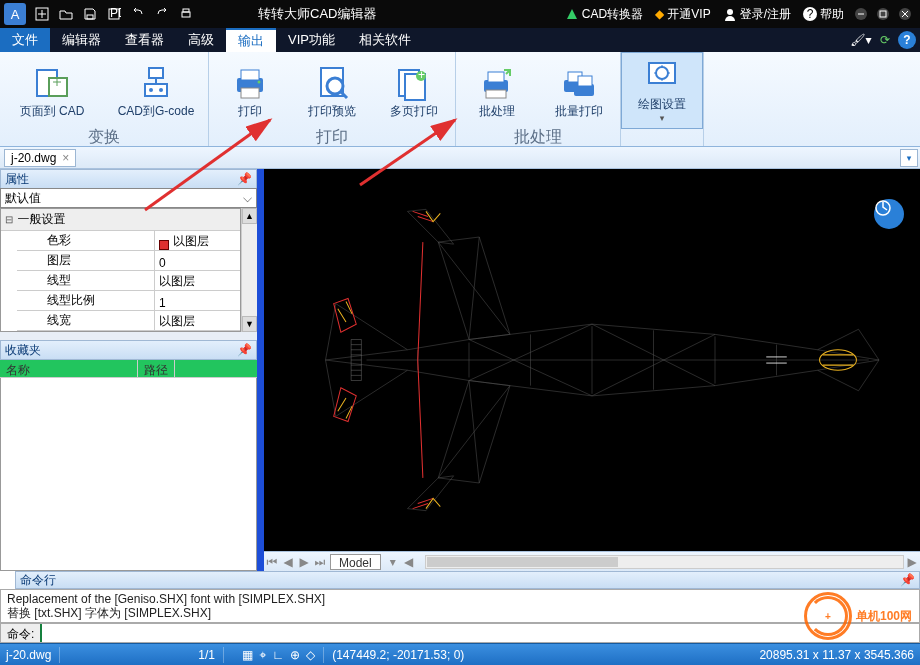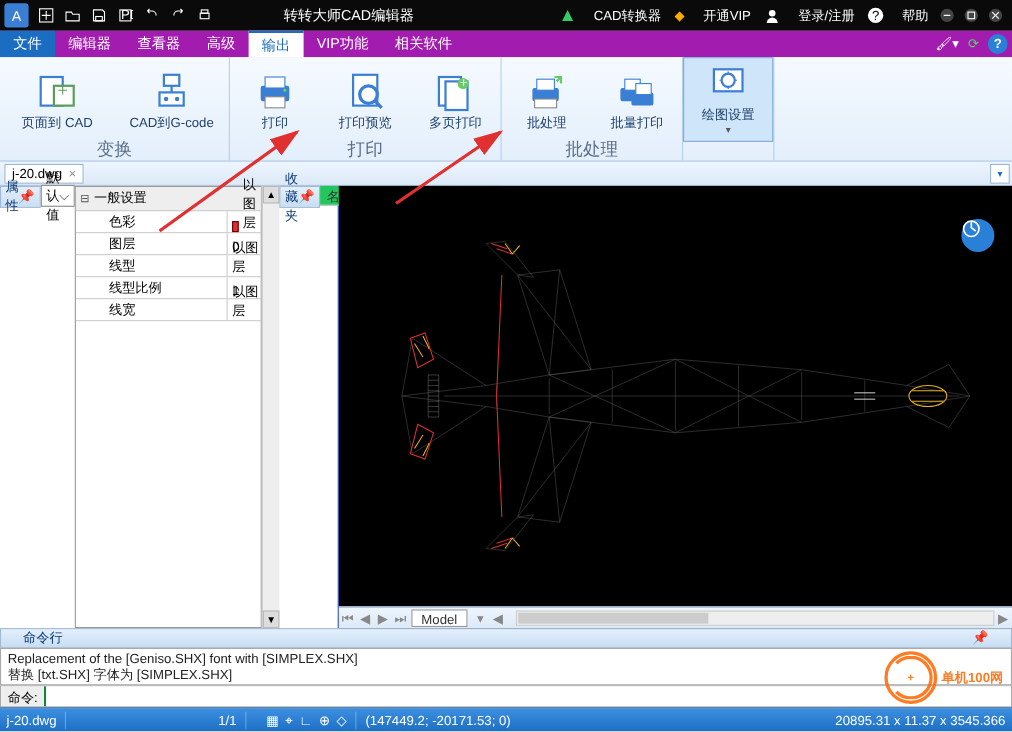--- a/index.html
+++ b/index.html
@@ -3,25 +3,25 @@
 <meta charset="utf-8">
 <style>
 * { margin: 0; padding: 0; box-sizing: border-box; font-family: "Microsoft YaHei", sans-serif; font-size: 12px; }
 body { width: 920px; height: 665px; overflow: hidden; background: #fff; display: flex; flex-direction: column; }
 
 .titlebar { height: 28px; background: #0a0a0a; display: flex; align-items: center; color: #fff; padding: 0 4px; }
 .titlebar .logo { width: 22px; height: 22px; background: #3b7fd4; border-radius: 3px; margin-right: 4px; display: flex; align-items: center; justify-content: center; color: #fff; font-size: 13px; }
 .titlebar .tb-icon { width: 22px; height: 22px; display: flex; align-items: center; justify-content: center; color: #eee; cursor: pointer; margin: 0 1px; }
 .titlebar .tb-title { flex: 0 0 auto; margin-left: 60px; font-size: 13px; }
 .titlebar .spacer { flex: 1; }
-.titlebar .tb-label { display: flex; align-items: center; margin: 0 6px; font-size: 12px; white-space: nowrap; gap: 14px; }
+.titlebar .tb-label { display: flex; align-items: center; margin: 0 6px; font-size: 12px; white-space: nowrap; }
 .titlebar .tb-label svg, .titlebar .tb-label .ico { margin-right: 3px; }
 .titlebar .win-btn { width: 22px; height: 22px; display: flex; align-items: center; justify-content: center; cursor: pointer; }
 
-.menubar { height: 24px; background: #a21caf; display: flex; align-items: stretch; }
+.menubar { height: 24px; background: #0f172a; display: flex; align-items: stretch; }
 .menubar .tab { padding: 0 12px; color: #fff; display: flex; align-items: center; font-size: 13px; cursor: pointer; }
 .menubar .tab.file { background: #1b6dc1; }
 .menubar .tab.active { background: #fff; color: #1b6dc1; border-top: 2px solid #1b6dc1; }
 .menubar .right { margin-left: auto; display: flex; align-items: center; padding-right: 4px; }
 .menubar .right .icon { width: 22px; height: 22px; display:flex; align-items:center; justify-content:center; color:#fff; cursor:pointer; margin-left:2px; }
 .menubar .right .help { background:#2a80d8; border-radius:50%; width:18px; height:18px; font-weight:bold; }
 
 .ribbon { height: 95px; background: linear-gradient(#f5faff, #e3effc); border-bottom: 1px solid #8fb4dc; display: flex; }
 .ribbon-group { border-right: 1px solid #b7cfe8; display: flex; flex-direction: column; }
 .ribbon-items { flex: 1; display: flex; }
@@ -32,29 +32,29 @@
 .ribbon-group-label { height: 18px; background: transparent; color: #5c6f87; text-align: center; font-size: 16px; line-height: 18px; }
 .ribbon-item.selected { background: #cfe5fa; border: 1px solid #7fa9d6; padding: 3px 1px; }
 
 .doc-tabs { height: 22px; background: linear-gradient(#eef6ff,#dce9f7); border-bottom: 1px solid #a9c2de; display: flex; align-items: center; padding-left: 4px; }
 .doc-tab { height: 18px; background: #fff; border: 1px solid #9cb6d3; padding: 0 6px; display: flex; align-items: center; font-size: 11px; }
 .doc-tab .x { margin-left: 6px; color: #888; cursor: pointer; }
 .doc-right { margin-left:auto; width:18px; height:18px; border:1px solid #9cb6d3; background:#fff; margin-right:2px; display:flex; align-items:center; justify-content:center; cursor:pointer; color:#1b6dc1; font-size:9px;}
 
 .workarea { flex: 1; display: flex; min-height: 0; }
 
-.left-panel { width: 308px; display: flex; flex-direction: row; border-right: 1px solid #1d4ed8; }
+.left-panel { width: 264px; display: flex; flex-direction: column; border-right: 7px solid #1d4ed8; }
 .panel-header { height: 20px; background: linear-gradient(#e3effc,#c9def4); border: 1px solid #a0b8d4; color: #0a3a75; padding: 0 4px; display: flex; align-items: center; font-size: 12px; }
 .panel-header .pin { margin-left: auto; cursor: pointer; color:#3a5678;}
 .dropdown { height: 20px; border: 1px solid #888; background: #fff; display: flex; align-items: center; padding: 0 4px; margin-top:-1px; }
 .dropdown .dd-arrow { margin-left: auto; color: #555; cursor: pointer; }
 .prop-grid { flex: 0 0 auto; border: 1px solid #999; background: #fff; font-size: 12px; }
 .prop-cat { background: #eee; padding: 2px 4px; display:flex; align-items:center; border-bottom:1px solid #ccc; }
 .prop-cat::before { content:"⊟"; margin-right:4px; font-size:10px; color:#555;}
-.prop-row { display: flex; height: 20px; border-bottom: 1px solid #ccc; }
+.prop-row { display: flex; height: 20px; border-bottom: 1px solid #ccc; margin-left: 16px; }
 .prop-key { width: 138px; border-right: 1px solid #ccc; padding-left: 30px; display: flex; align-items: center; }
 .prop-val { flex: 1; padding-left: 4px; display: flex; align-items: flex-end; }
 .color-swatch { width: 10px; height: 10px; background: #e03030; margin-right: 4px; border:1px solid #600; }
 .panel-gap { height: 8px; background:#e8eef6;}
 .fav-head { display:flex; height:18px; border-bottom:1px solid #ccc; background:#22c55e; color:#333;}
 .fav-head div { padding:2px 6px; border-right:1px solid #ccc; }
 .fav-body { flex:1; background:#fff; border:1px solid #999; border-top:none; }
 .scrollbar-v { width:16px; background:#eee; border-left:1px solid #ccc; display:flex; flex-direction:column; }
 .scroll-btn { height:16px; background:#ddd; border:1px solid #bbb; display:flex; align-items:center; justify-content:center; font-size:9px; cursor:pointer; }
 
@@ -62,21 +62,21 @@
 .canvas { flex: 1; position: relative; overflow:hidden; }
 .canvas svg { width: 100%; height: 100%; }
 .arrow { position: absolute; pointer-events: none; }
 .canvas-tabs { height: 20px; background: linear-gradient(#eef6ff,#dce9f7); display: flex; align-items:center; border-top:1px solid #a9c2de; color:#333; font-size:11px;}
 .canvas-tabs .nav-btn { width:16px; text-align:center; cursor:pointer; color:#888; }
 .canvas-tabs .model-tab { background:#fff; border:1px solid #999; padding:0 8px; height:16px; line-height:16px; margin-left:2px; }
 .canvas-tabs .hscroll { flex:1; margin-left:8px; height:14px; background:#eee; border:1px solid #ccc; position:relative;}
 .canvas-tabs .hthumb { position:absolute; left:1px; top:1px; bottom:1px; width:40%; background:#ccc;}
 .compass { position:absolute; top:30px; right:16px; width:30px; height:30px; background:#2a80d8; border-radius:50%; display:flex; align-items:center; justify-content:center; color:#fff;}
 
-.cmd-header { height: 18px; background: linear-gradient(#e3effc,#c9def4); border: 1px solid #a0b8d4; color: #0a3a75; padding: 0 20px; display:flex; align-items:center; }
+.cmd-header { height: 18px; background: linear-gradient(#e3effc,#c9def4); border: 1px solid #a0b8d4; color: #0a3a75; padding: 0 4px; display:flex; align-items:center;margin-left:15px; }
 .cmd-log { height: 34px; background: #fff; border: 1px solid #aaa; padding: 2px 6px; font-size: 11px; color: #222; overflow:hidden; line-height:14px;}
 .cmd-input-row { height: 20px; display: flex; border: 1px solid #aaa; }
 .cmd-label { background: #eee; padding: 2px 6px; border-right: 2px solid #15803d; }
 .cmd-input { flex: 1; border: none; padding: 0 4px; outline: none; }
 
 .statusbar { height: 22px; background: linear-gradient(#3b8fe0,#1e6fc4); border-top:1px solid #155a9f; display:flex; align-items:center; color:#fff; font-size:11px; padding:0 6px; }
 .statusbar .sep { width:1px; height:16px; background:rgba(255,255,255,.3); margin:0 8px;}
 .statusbar .icons { display:flex; gap:6px; margin-left:10px;}
 .statusbar .icons span { cursor:pointer; }
 .statusbar .right { margin-left:auto; }

